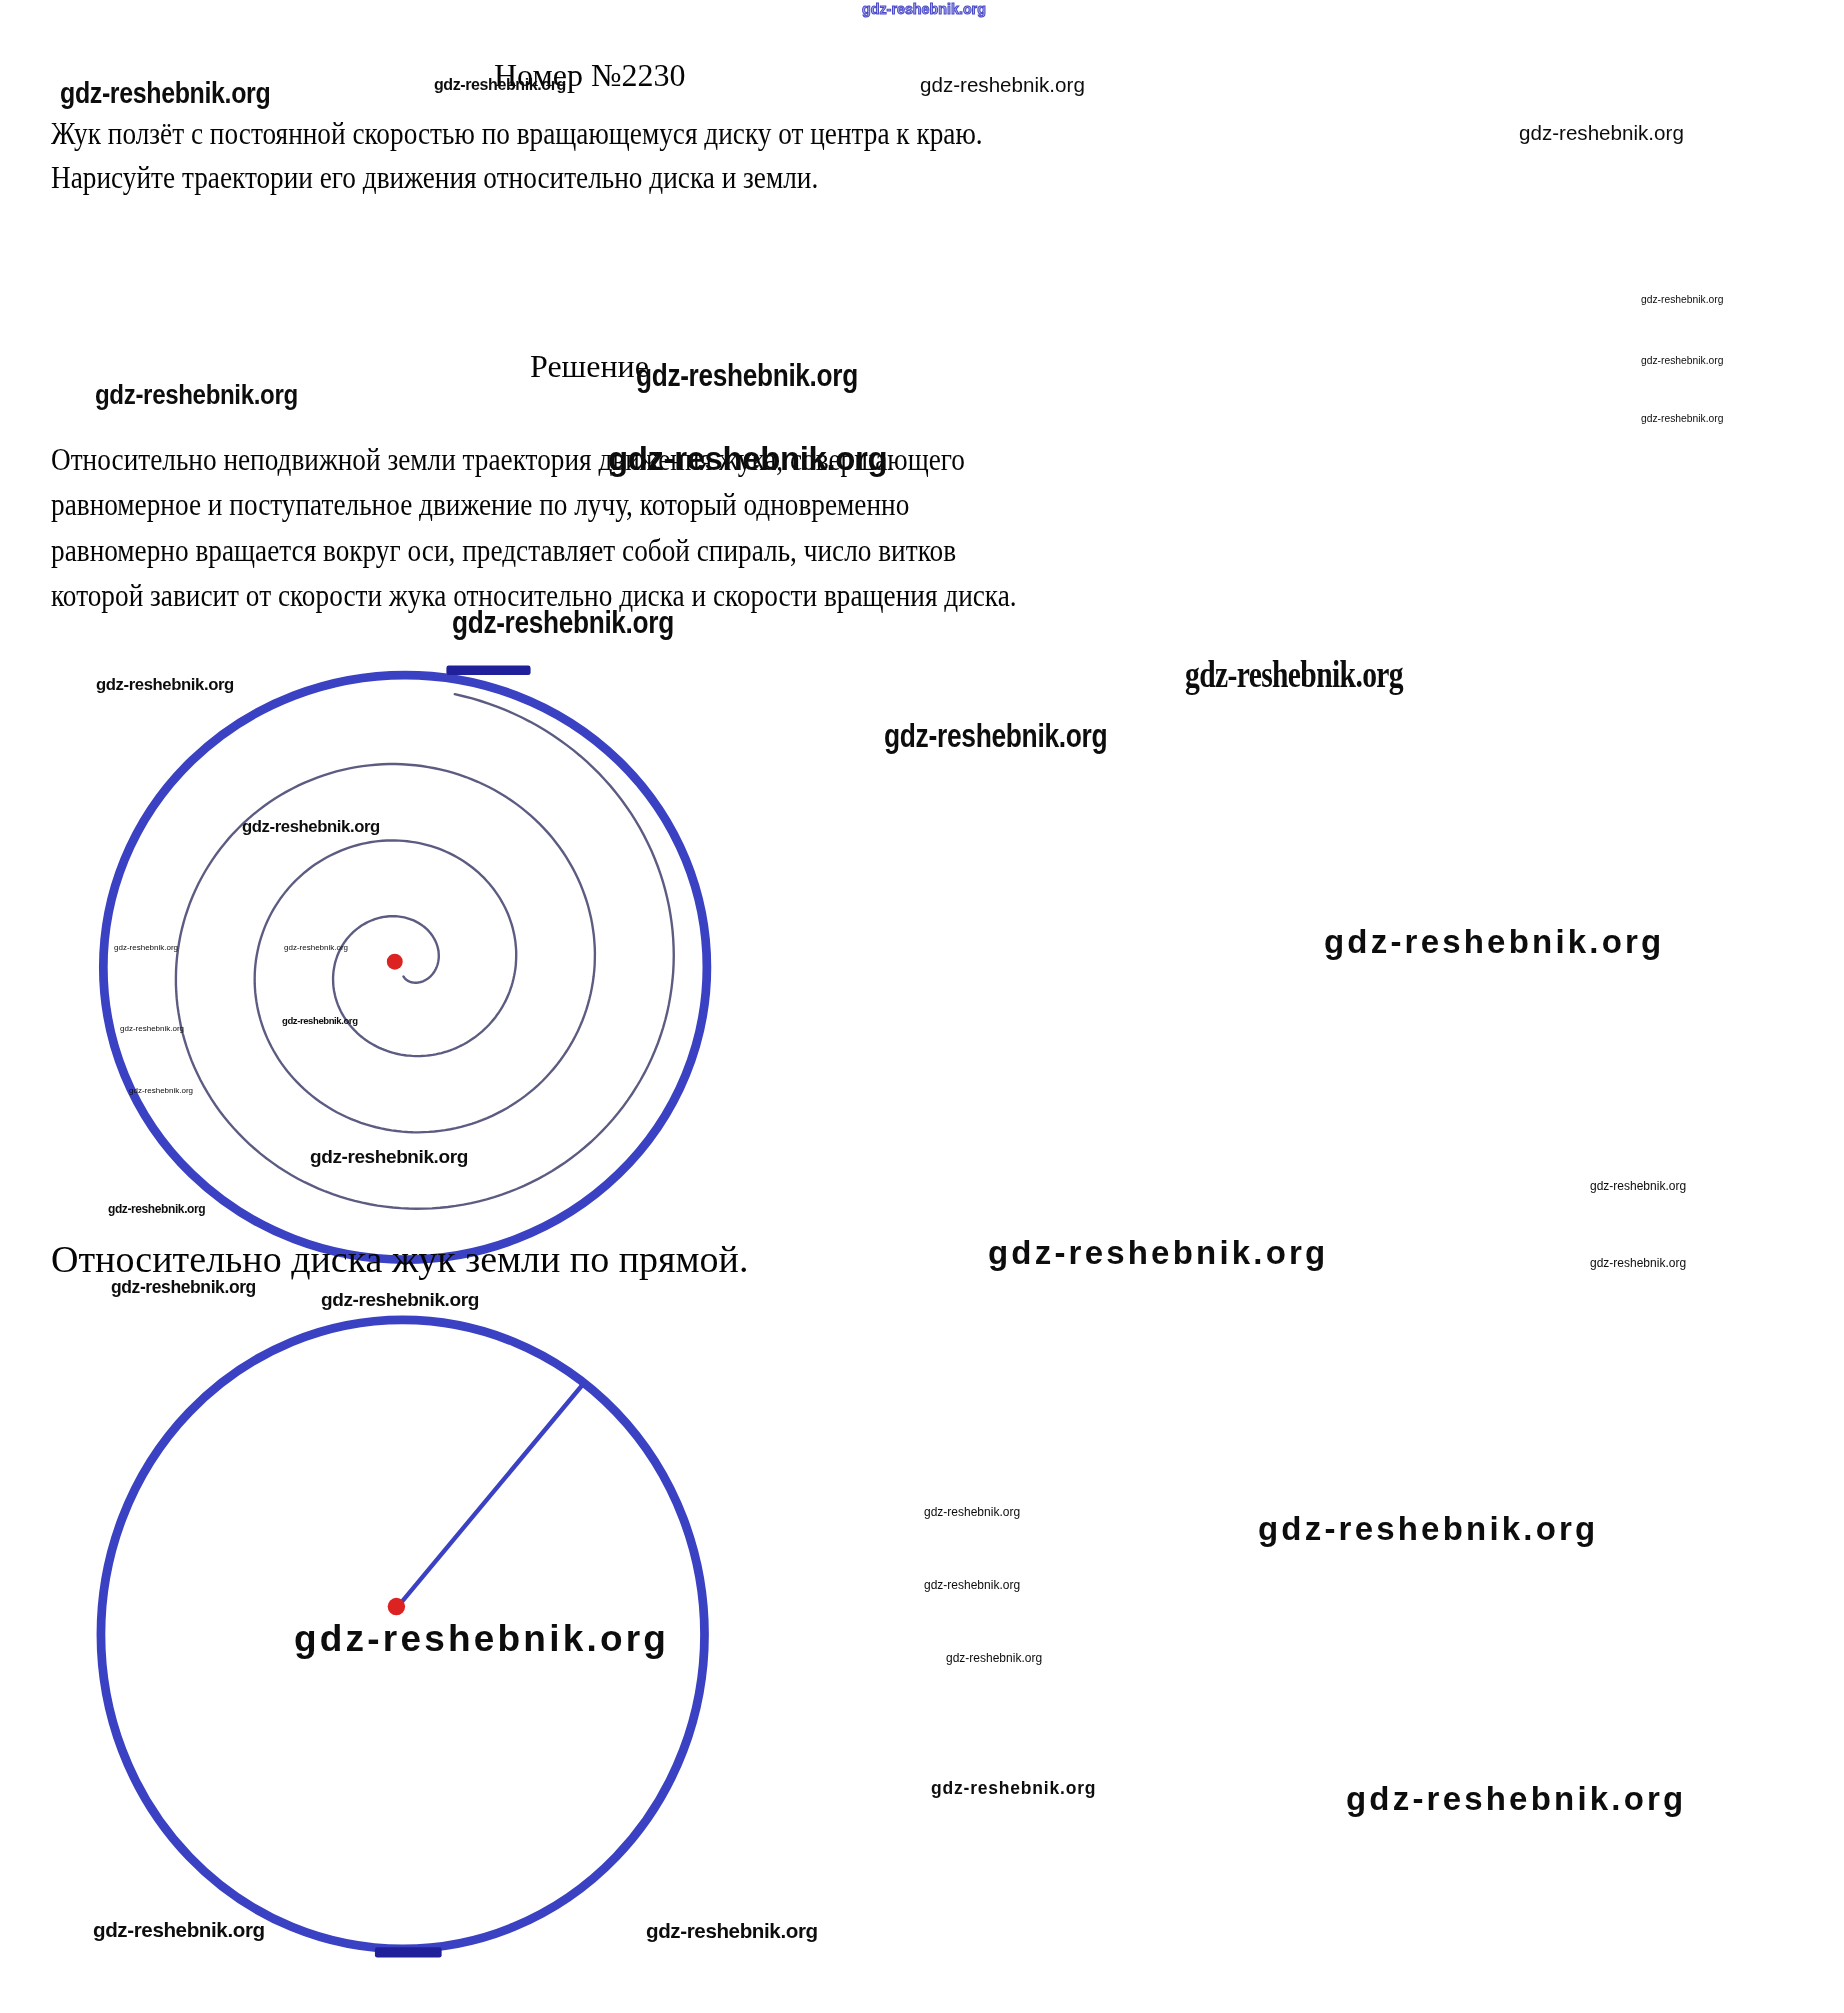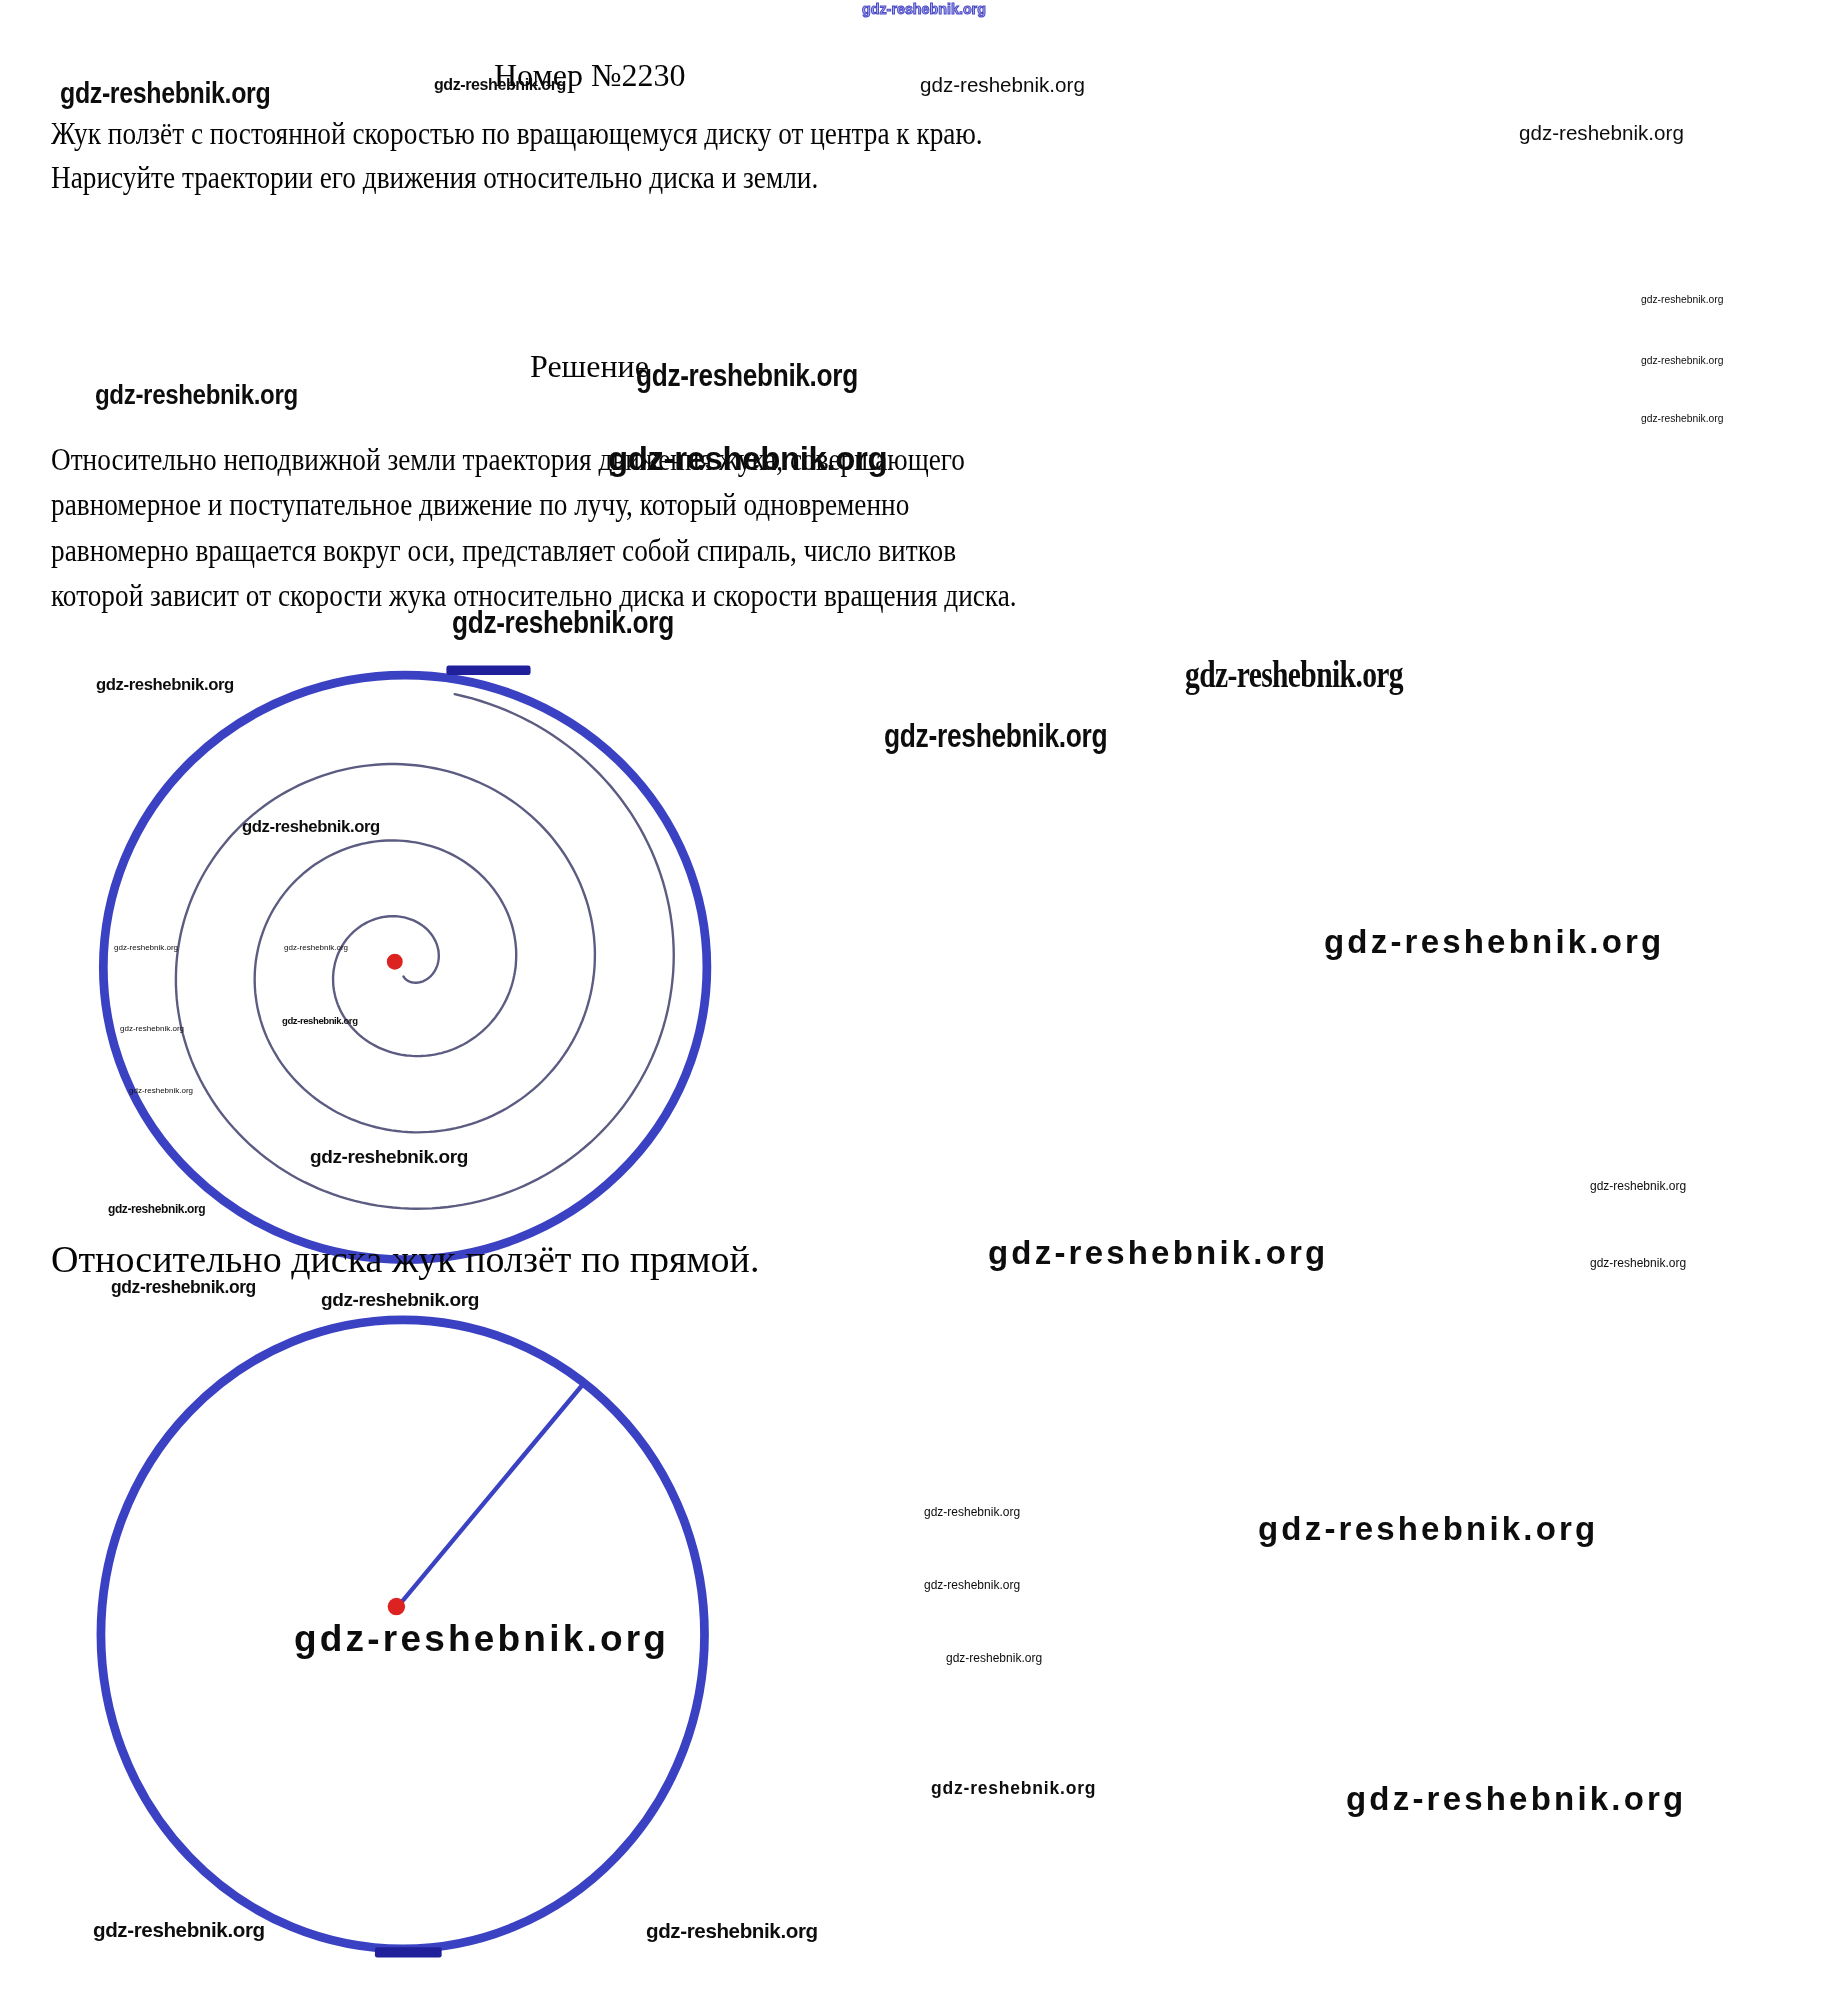--- a/index.html
+++ b/index.html
@@ -46,21 +46,21 @@
   <div class="abs doc squeeze" style="left:51px;top:116px;font-size:31px;">Жук ползёт с постоянной скоростью по вращающемуся диску от центра к краю.</div>
   <div class="abs doc squeeze" style="left:51px;top:160px;font-size:31px;">Нарисуйте траектории его движения относительно диска и земли.</div>
 
   <div class="abs doc" style="left:530px;top:348px;font-size:32px;">Решение</div>
 
   <div class="abs doc squeeze" style="left:51px;top:442px;font-size:31px;">Относительно неподвижной земли траектория движения жука, совершающего</div>
   <div class="abs doc squeeze" style="left:51px;top:487px;font-size:31px;">равномерное и поступательное движение по лучу, который одновременно</div>
   <div class="abs doc squeeze" style="left:51px;top:533px;font-size:31px;">равномерно вращается вокруг оси, представляет собой спираль, число витков</div>
   <div class="abs doc squeeze" style="left:51px;top:578px;font-size:31px;">которой зависит от скорости жука относительно диска и скорости вращения диска.</div>
 
-  <div class="abs doc" style="left:51px;top:1237px;font-size:38px;">Относительно диска жук ползёт по прямой.</div>
+  <div class="abs doc" style="left:51px;top:1237px;font-size:38px;">Относительно диска жук земли по прямой.</div>
 
   <span class="wm wm-blue" id="wm-blue-top" style="left: 862px; top: 1.6px; font-size: 14.3px; -webkit-text-stroke: 1px rgb(74, 74, 200);">gdz-reshebnik.org</span>
 
   <span class="wm wm-c86" style="left:60px;top:79px;font-size:29px;">gdz-reshebnik.org</span>
   <span class="wm" style="left:434px;top:77px;font-size:16px;">gdz-reshebnik.org</span>
   <span class="wm wm-reg" style="left:920px;top:75px;font-size:20.6px;">gdz-reshebnik.org</span>
   <span class="wm wm-reg" style="left:1519px;top:123px;font-size:20.6px;">gdz-reshebnik.org</span>
 
   <span class="wm wm-reg" style="left:1641px;top:295px;font-size:10.3px;">gdz-reshebnik.org</span>
   <span class="wm wm-reg" style="left:1641px;top:356px;font-size:10.3px;">gdz-reshebnik.org</span>

